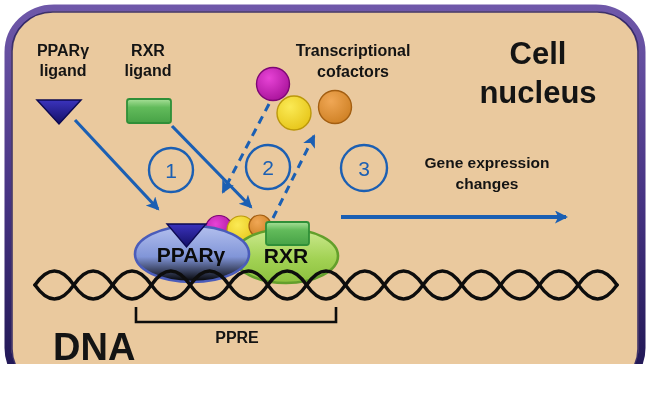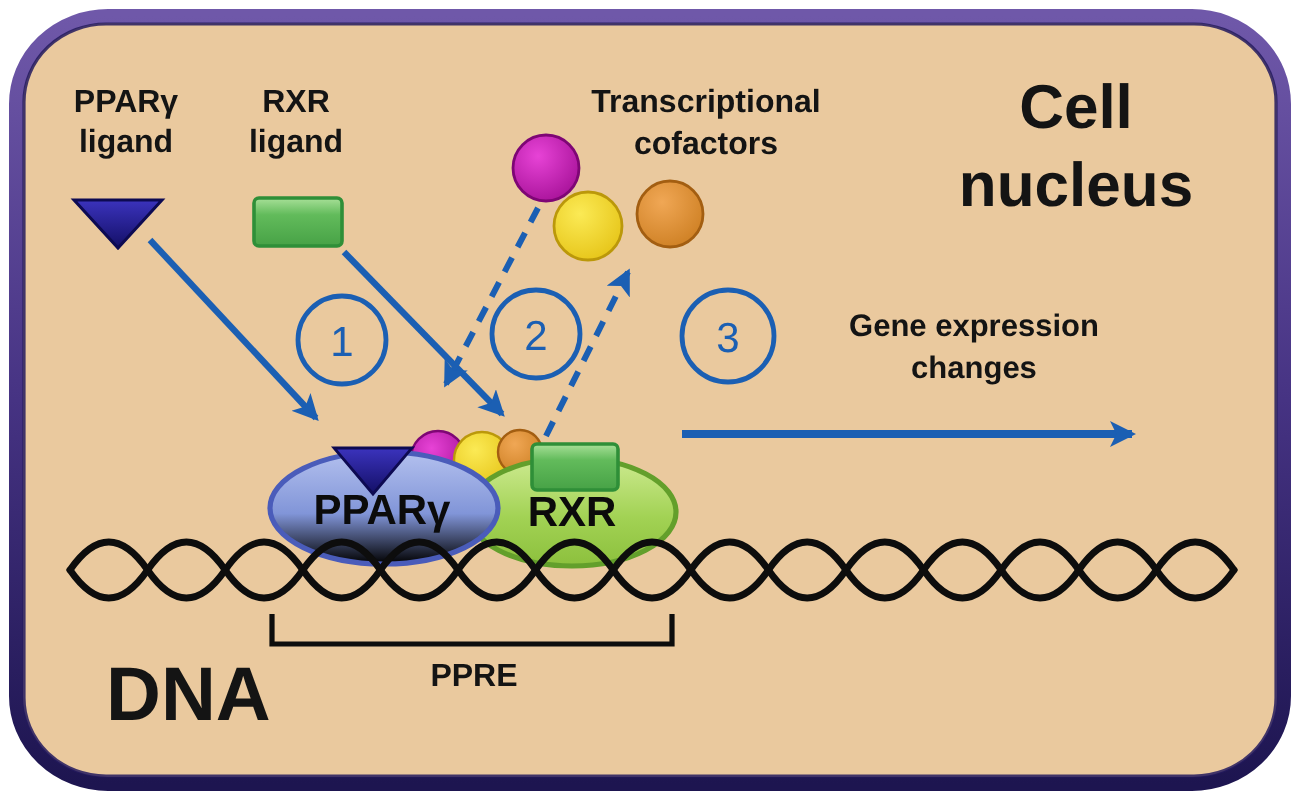--- a/index.html
+++ b/index.html
@@ -1,16 +1,16 @@
 <!DOCTYPE html>
 <html><head>
 <meta charset="utf-8">
 <style>
   html,body{margin:0;padding:0;background:#ffffff;}
-  .stage{width:650px;height:406px;position:relative;font-family:"Liberation Sans",sans-serif;}
+  .stage{width:650px;height:364px;position:relative;font-family:"Liberation Sans",sans-serif;}
   svg{display:block;}
   .lbl{font-family:"Liberation Sans",sans-serif;font-weight:bold;font-size:16px;fill:#141414;}
   .title{font-family:"Liberation Sans",sans-serif;font-weight:bold;font-size:31px;fill:#141414;}
   .num{font-family:"Liberation Sans",sans-serif;font-size:21px;fill:#1b5fb3;}
   .protein{font-family:"Liberation Sans",sans-serif;font-weight:bold;font-size:21px;fill:#0b0b0b;}
   .dnaTxt{font-family:"Liberation Sans",sans-serif;font-weight:bold;font-size:38px;fill:#141414;}
   .ppreTxt{font-family:"Liberation Sans",sans-serif;font-weight:bold;font-size:16px;fill:#141414;}
   .geneTxt{font-family:"Liberation Sans",sans-serif;font-weight:bold;font-size:15.5px;fill:#141414;}
   .arrowSolid{stroke:#1b5fb3;stroke-width:3.2;fill:none;}
   .arrowDash{stroke:#1b5fb3;stroke-width:3;fill:none;stroke-dasharray:8 6;}

